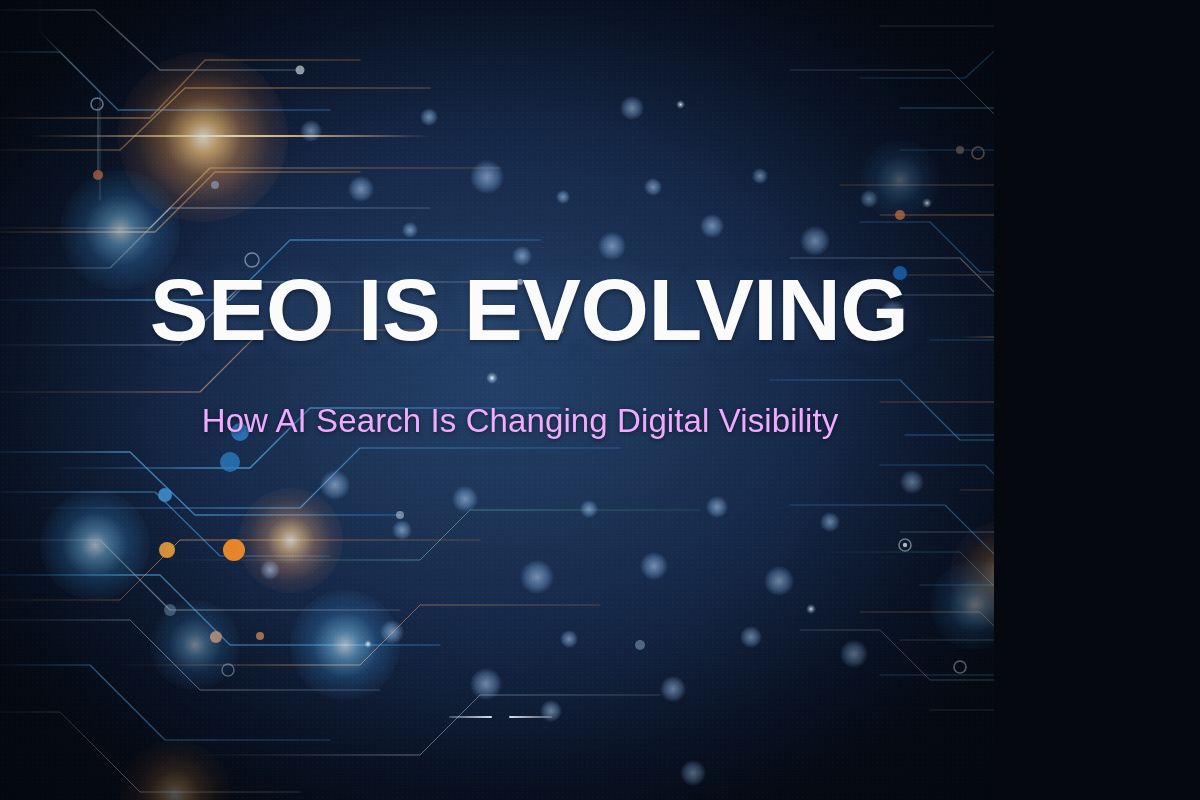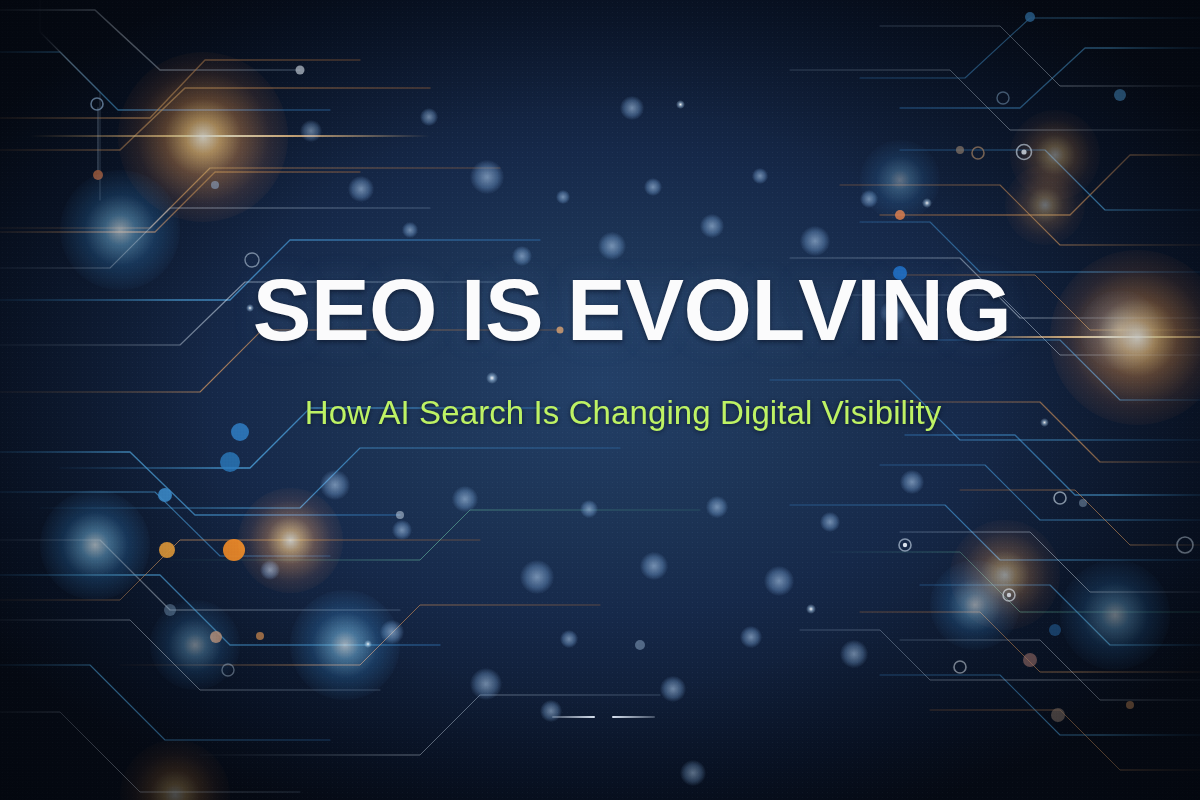--- a/index.html
+++ b/index.html
@@ -7,21 +7,21 @@
     margin: 0;
     padding: 0;
     background: #05080f;
   }
   body {
     font-family: "Liberation Sans", sans-serif;
   }
 
   .banner {
     position: relative;
-    width: 1200px;
+    width: 994px;
     height: 800px;
     overflow: hidden;
     background: #0b1322;
     isolation: isolate;
   }
 
   
   .bg-base {
     position: absolute;
     inset: 0;
@@ -141,25 +141,25 @@
     padding-left: 64px;   
     box-sizing: border-box;
     white-space: nowrap;
   }
 
   .subhead {
     position: absolute;
     left: 0; right: 0;
     top: 392px;
     text-align: center;
-    margin: 4px;
+    margin: 12px;
     font-size: 33px;
     line-height: 1;
     font-weight: 300;
-    color: #bef264;
+    color: #f0abfc;
     letter-spacing: 0.1px;
     text-shadow: 0 1px 4px rgba(4,12,26,0.6);
     padding-left: 46px;
     box-sizing: border-box;
     white-space: nowrap;
   }
 
   .footer {
     position: absolute;
     left: 0; right: 0;

